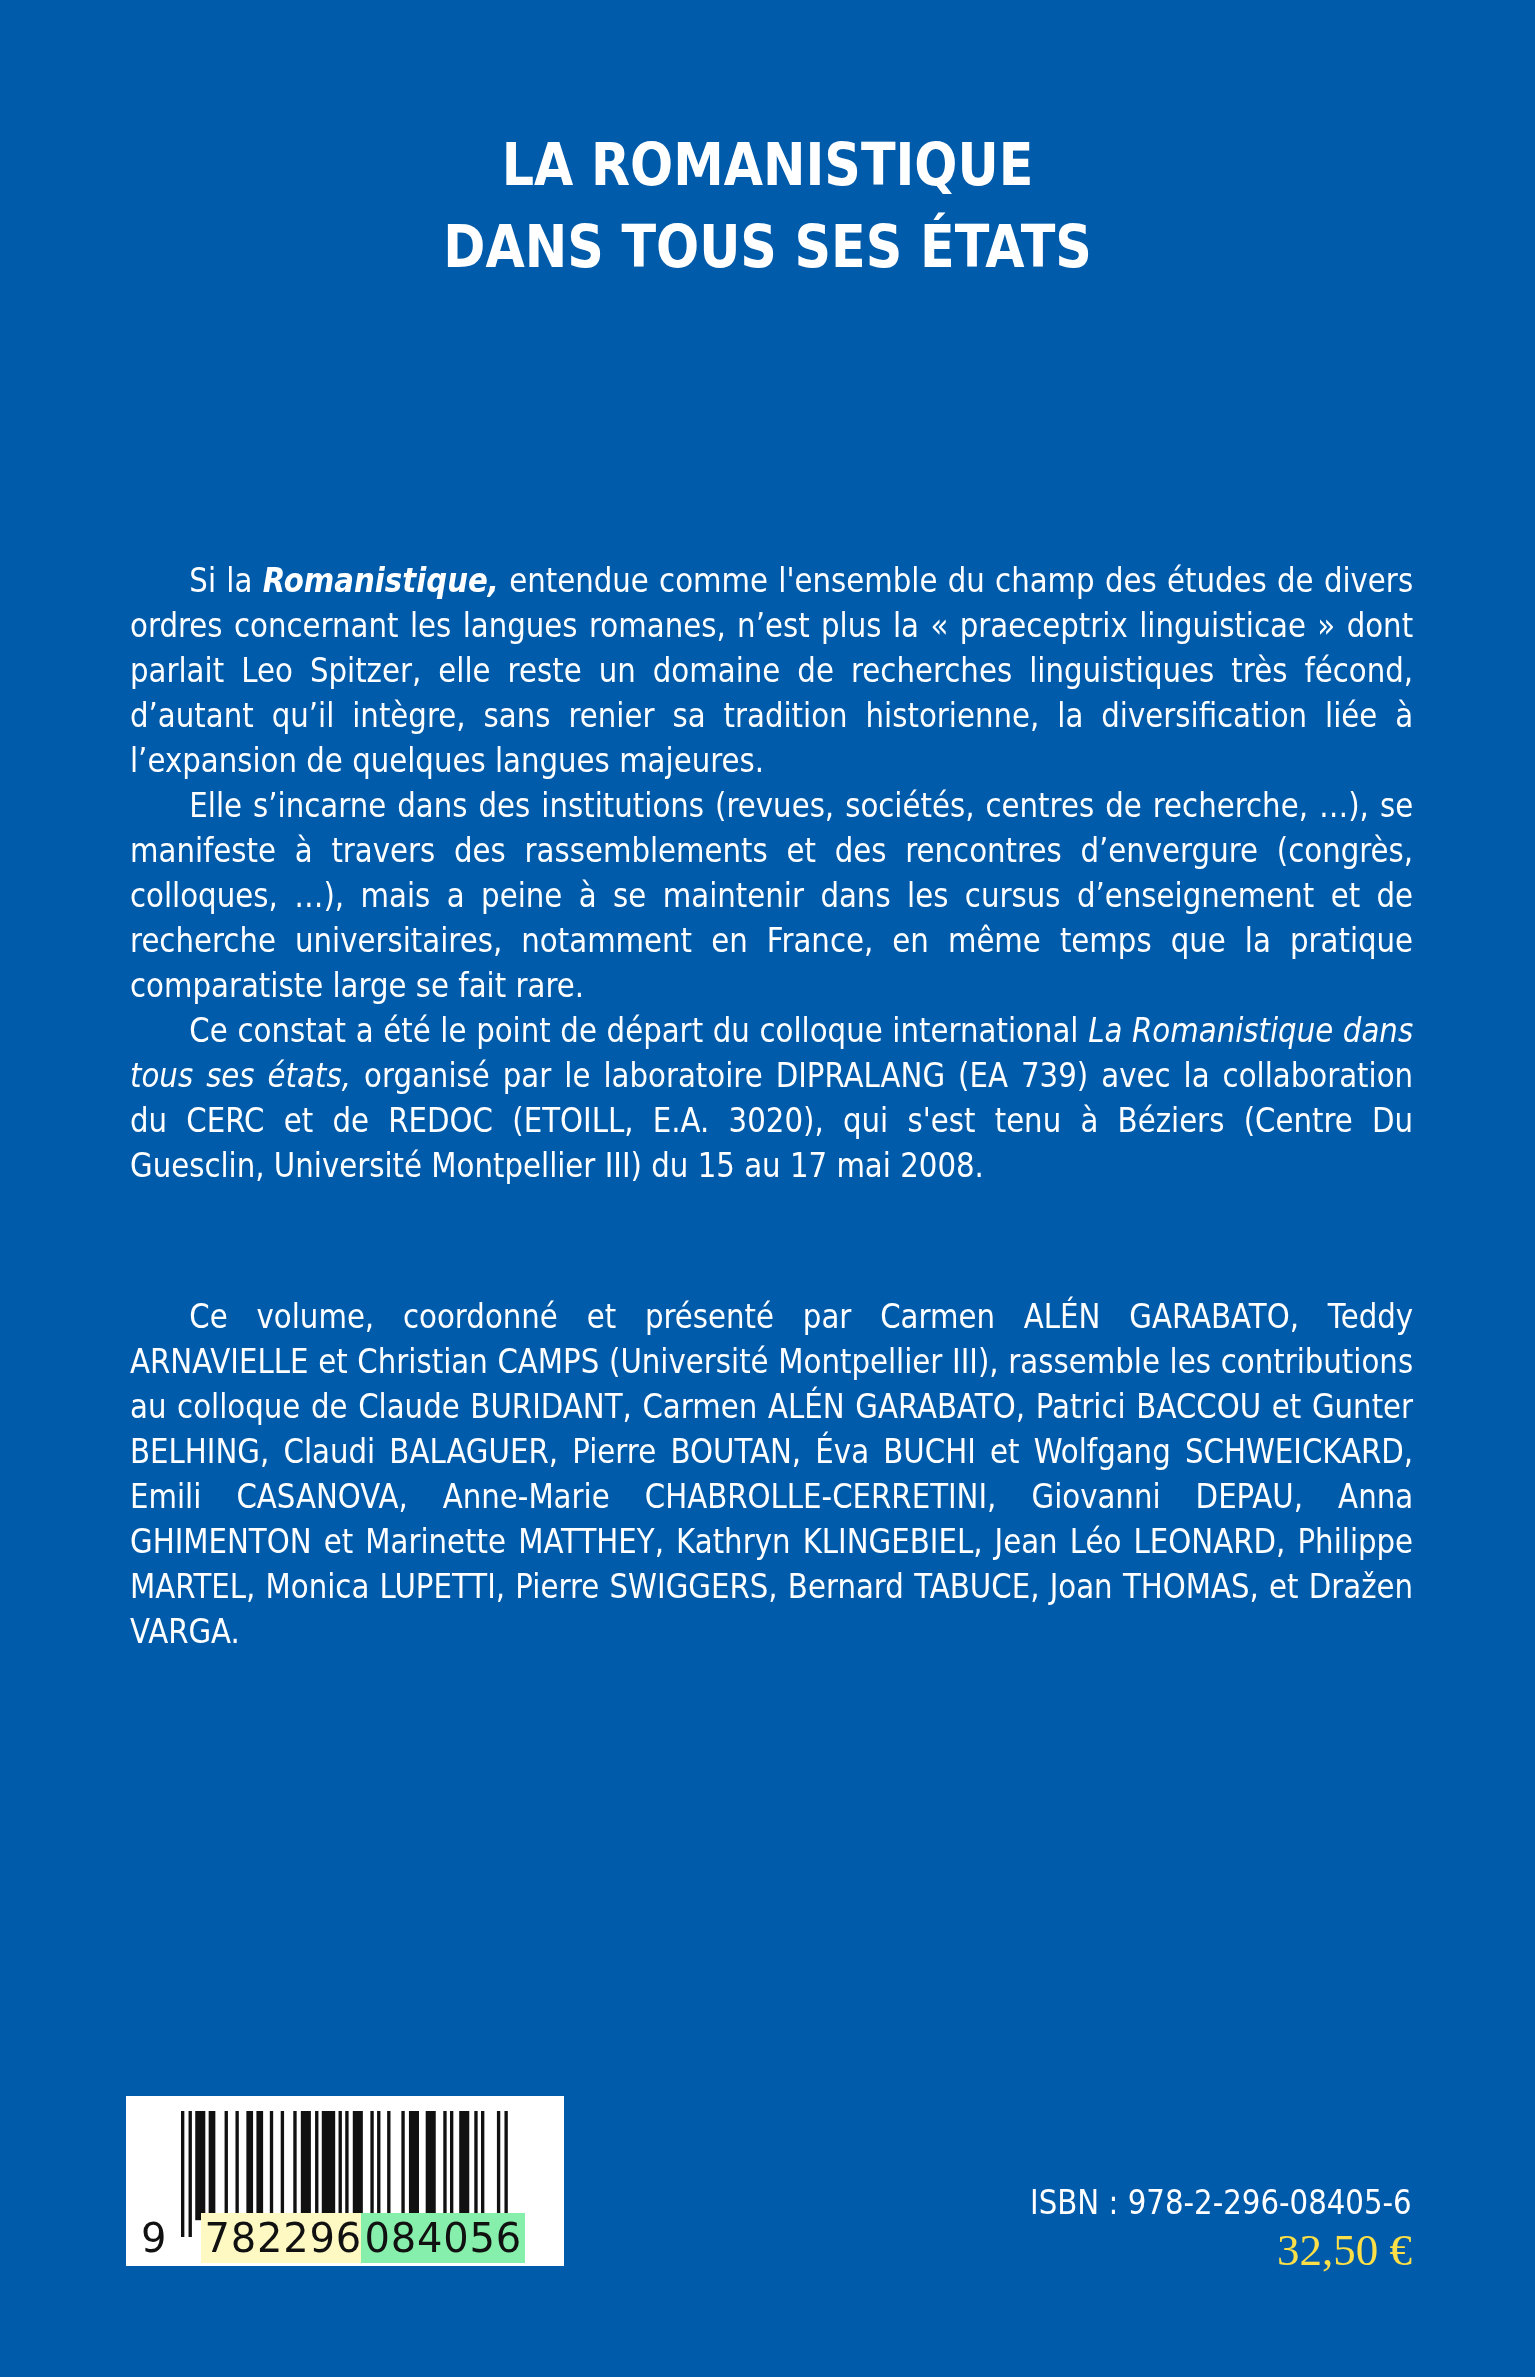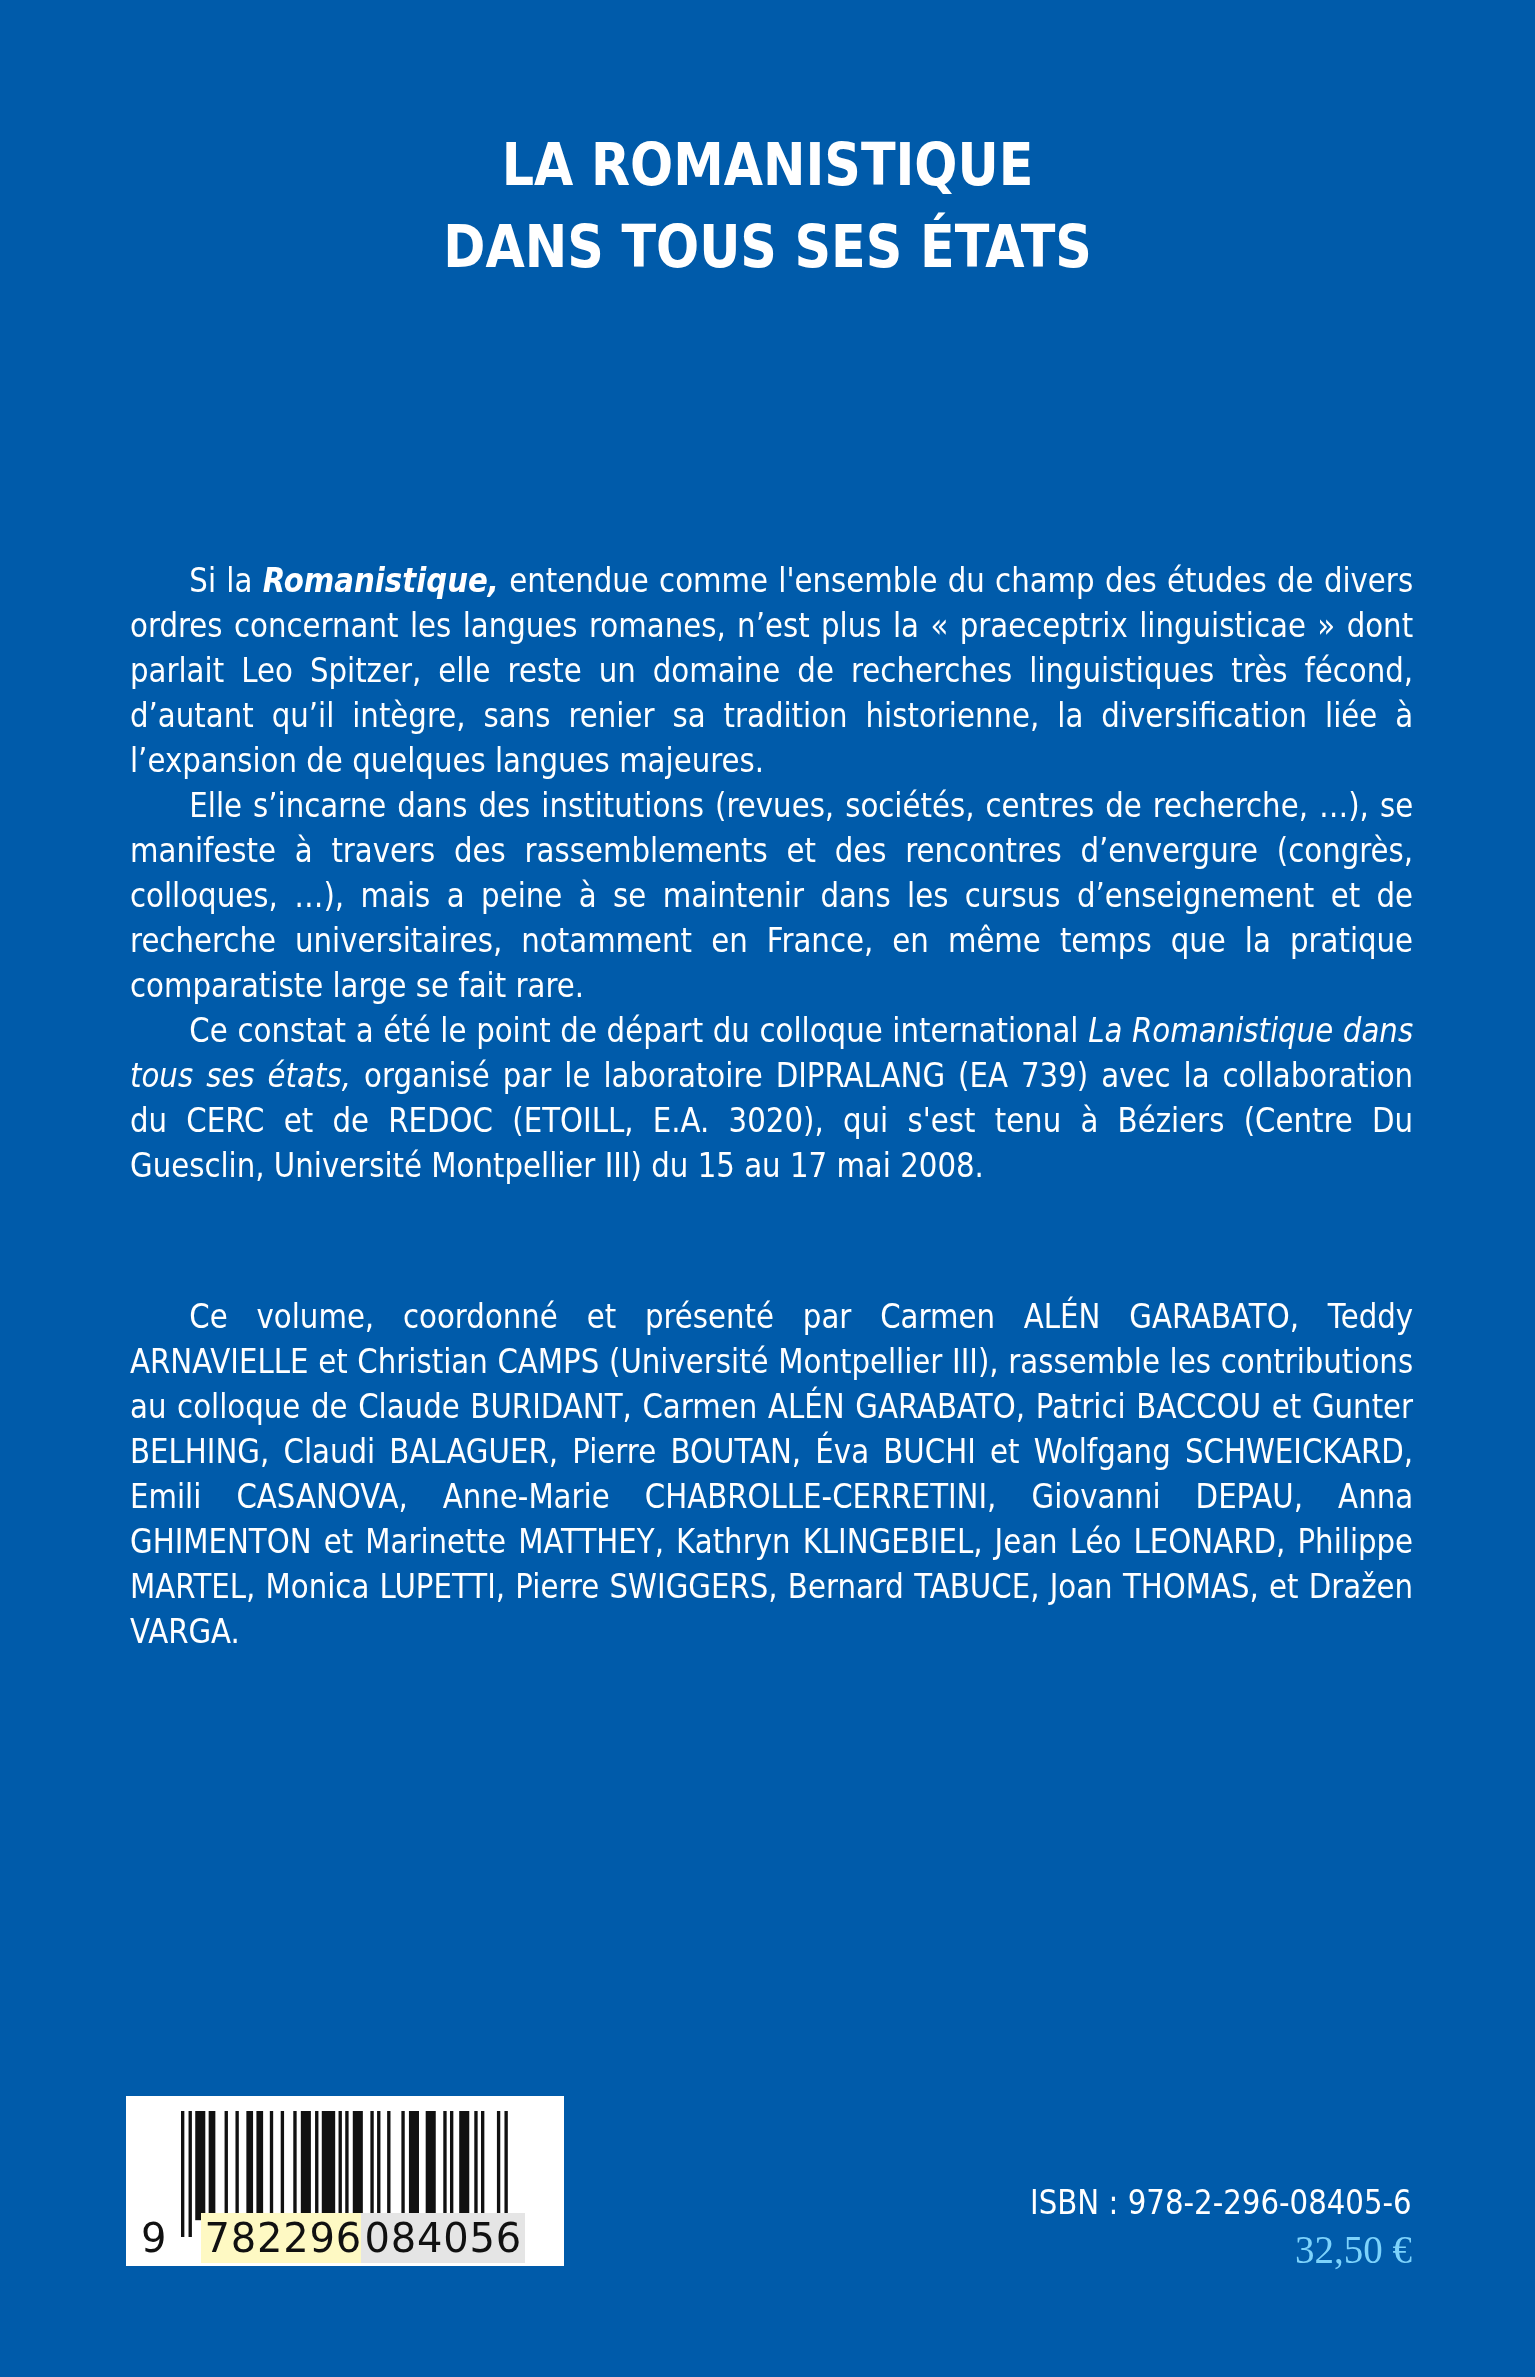--- a/index.html
+++ b/index.html
@@ -72,42 +72,42 @@
       height: 50px;
       width: 419px;
       color: #111111;
       font-family: "DejaVu Sans", sans-serif;
       font-size: 40px;
       line-height: 50px;
       letter-spacing: 0.8px;
     }
     .barcode-digits .d-first { position: absolute; left: 0; }
     .barcode-digits .d-left { position: absolute; left: 60px; background: #fef9c3; padding: 0 3.4px; }
-    .barcode-digits .d-right { position: absolute; left: 220px; background: #e5e5e5; padding: 0 3.4px; }
+    .barcode-digits .d-right { position: absolute; left: 220px; background: #86efac; padding: 0 3.4px; }
 
     .isbn {
       position: absolute;
       right: 123px;
       top: 2182px;
       font-family: "DejaVu Sans", sans-serif;
       font-size: 34px;
       line-height: 40px;
       color: #ffffff;
       transform: scaleX(0.86);
       transform-origin: 100% 0;
       white-space: nowrap;
     }
     .price {
       position: absolute;
       right: 123px;
       top: 2228px;
       font-family: "Liberation Serif", serif;
-      font-size: 39px;
+      font-size: 45px;
       line-height: 44px;
-      color: #7dd3fc;
+      color: #fde047;
       white-space: nowrap;
     }
   </style>
 </head>
 <body>
 
 <h1 class="title">
   <span class="line">LA ROMANISTIQUE</span>
   <span class="line">DANS TOUS SES ÉTATS</span>
 </h1>

